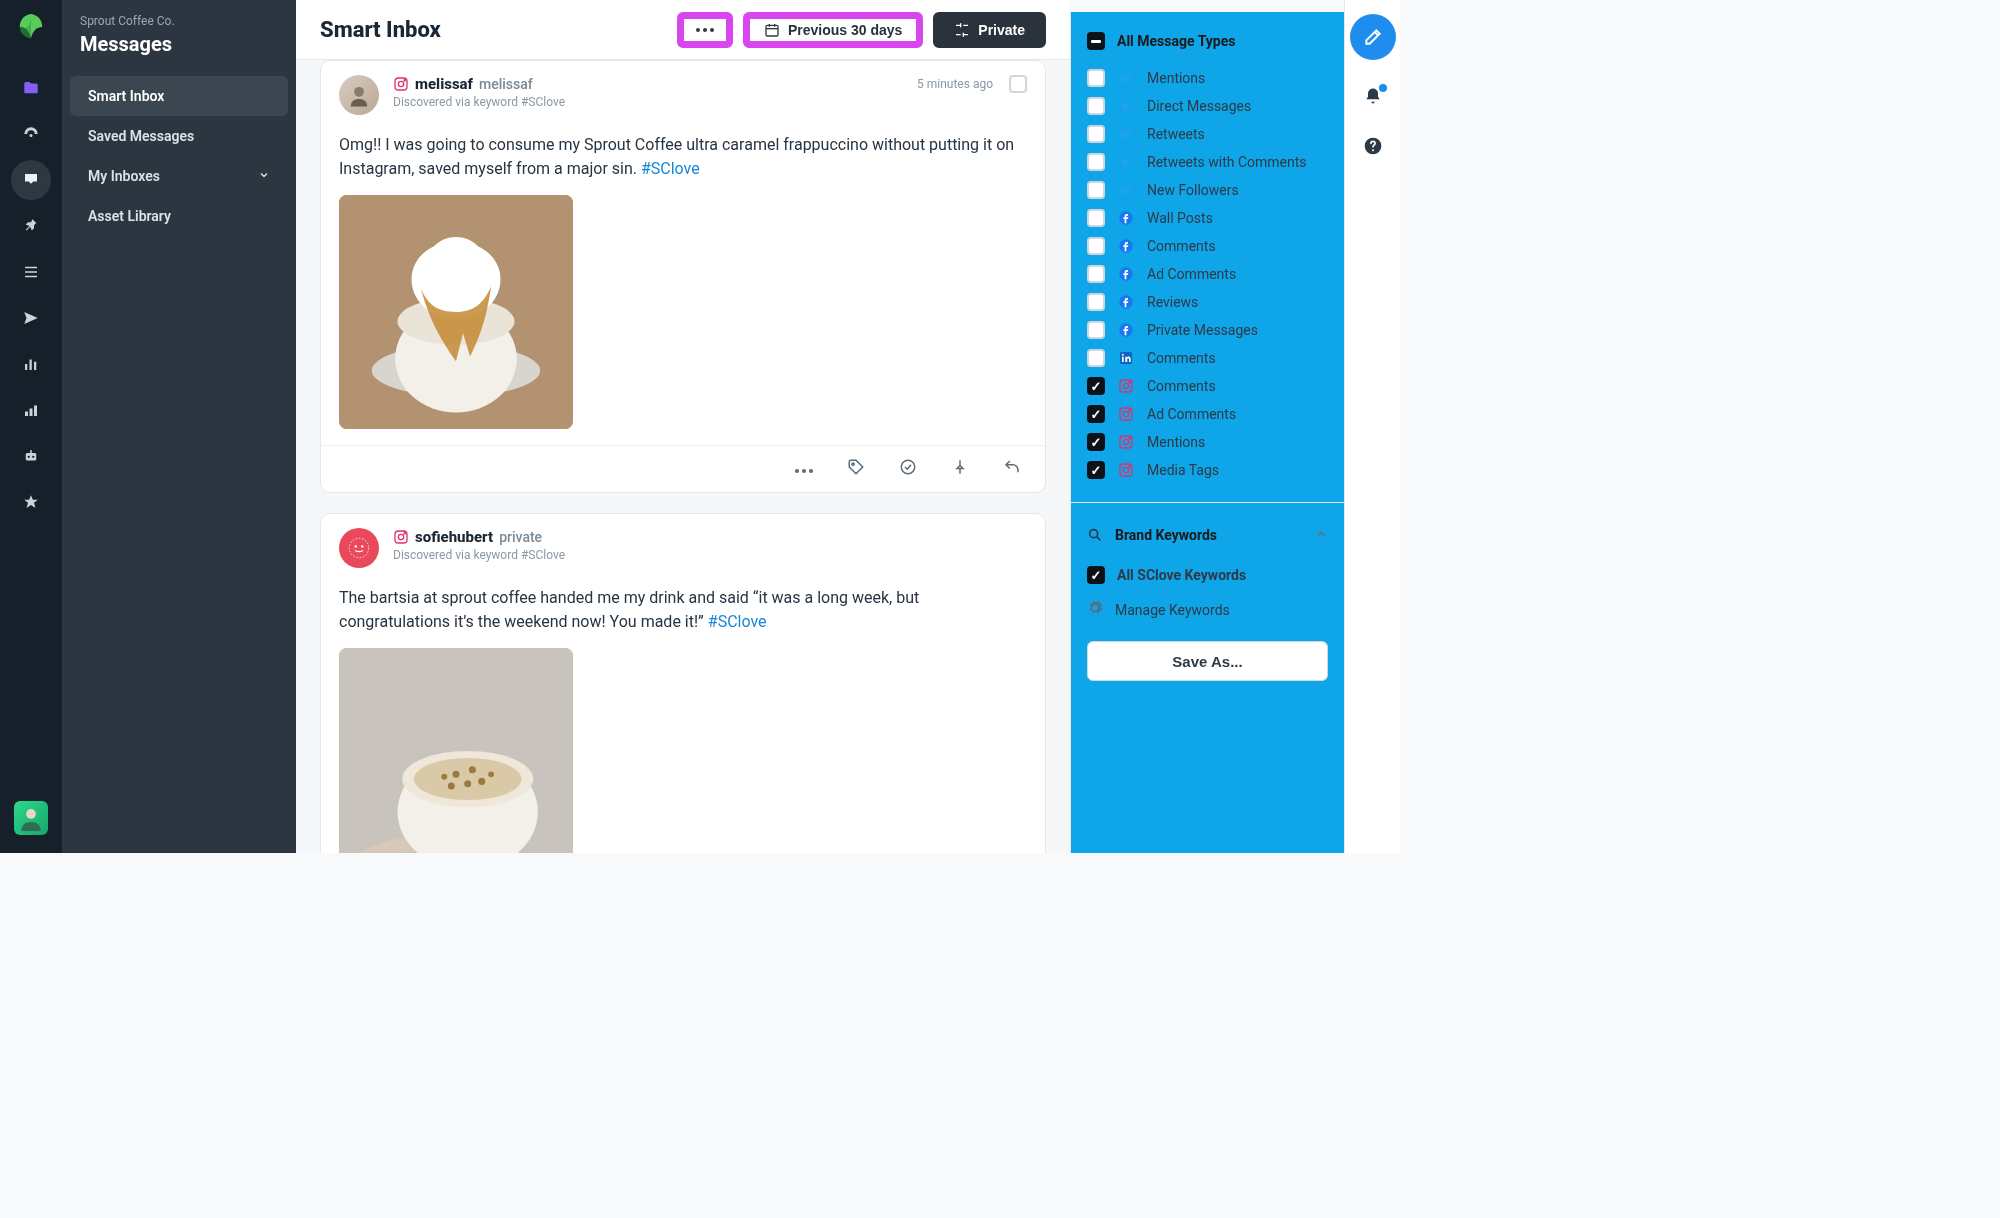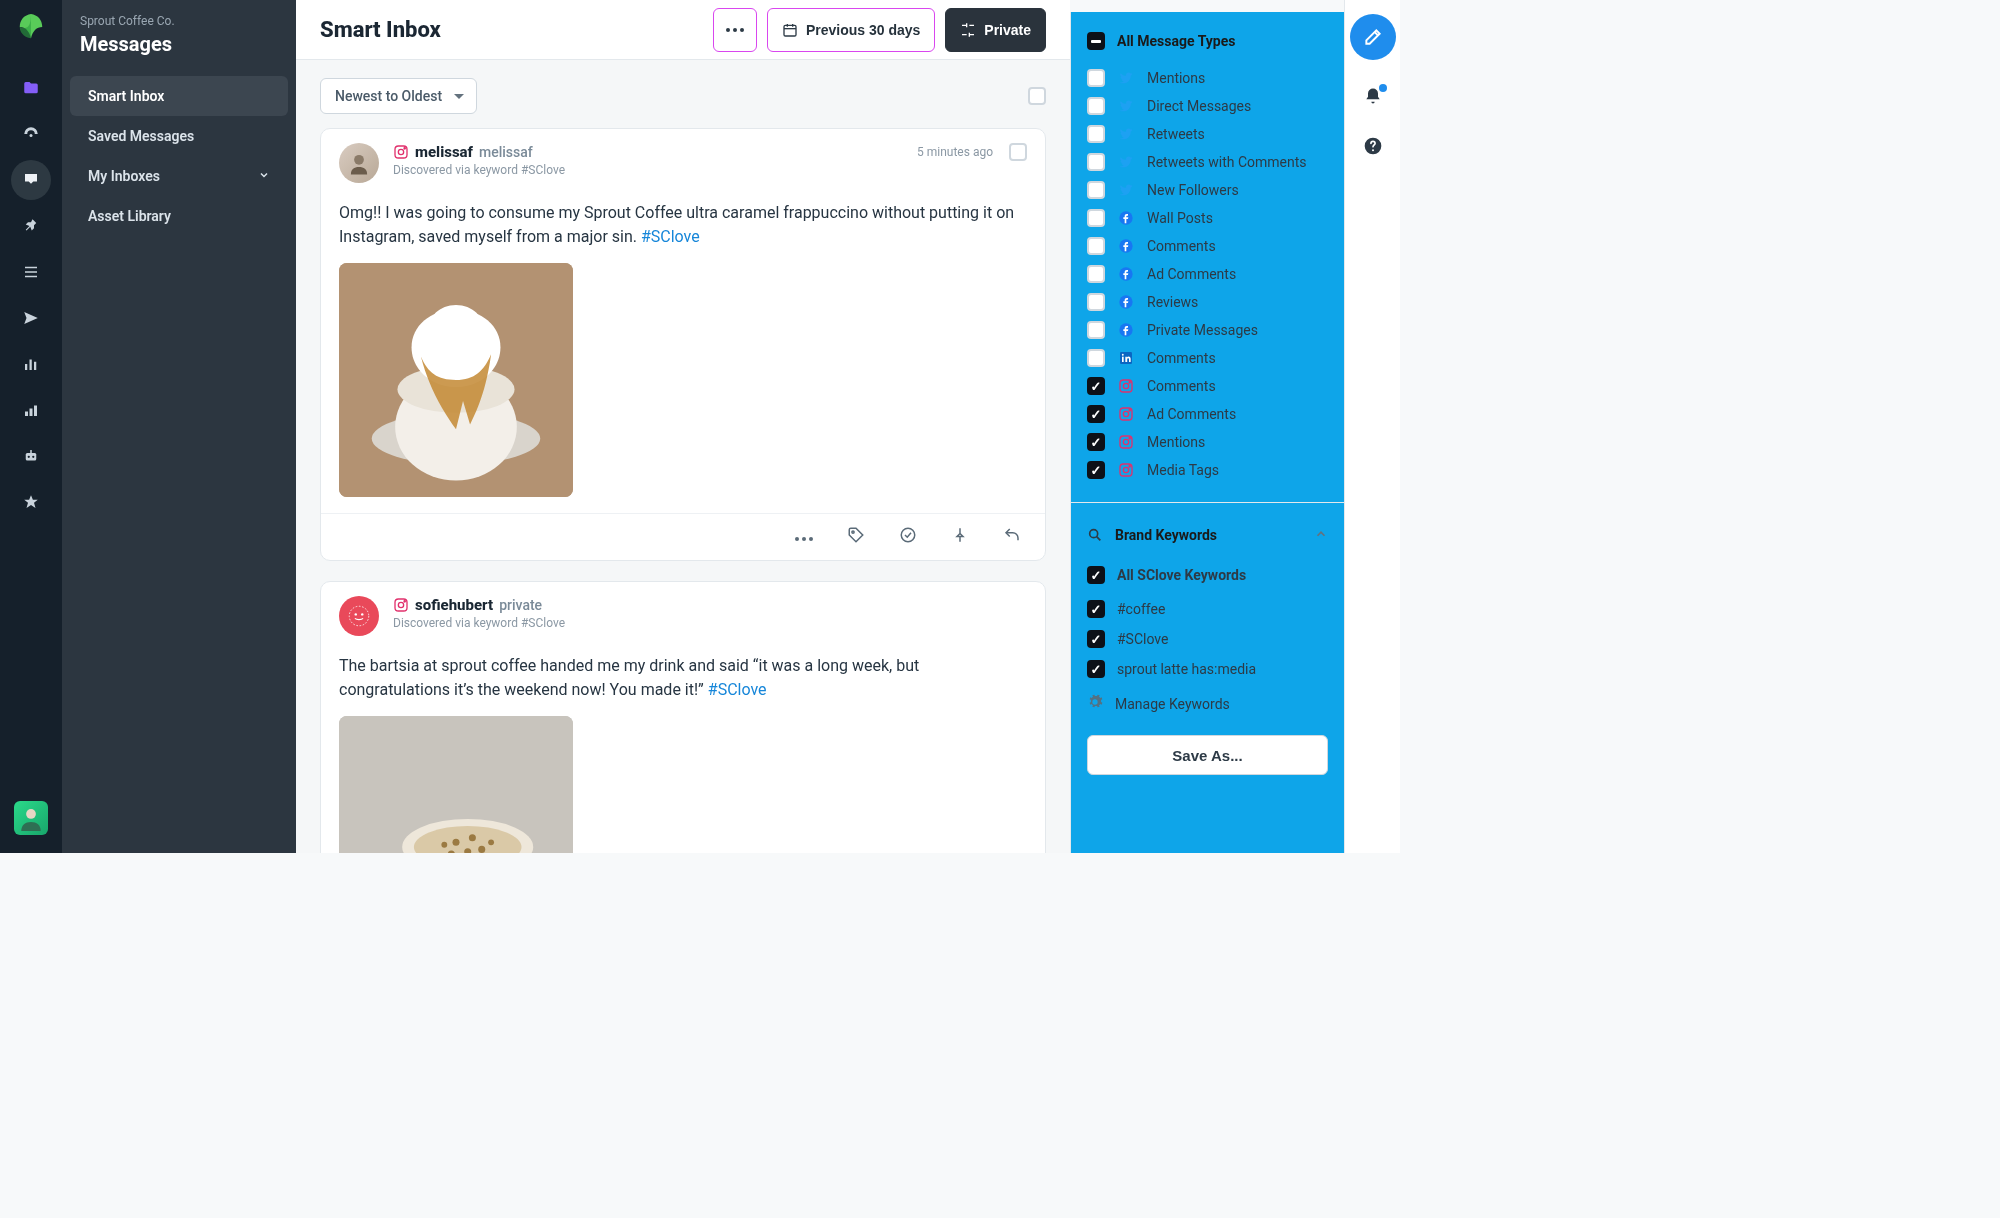--- a/index.html
+++ b/index.html
@@ -112,22 +112,22 @@
     padding: 0 24px;
     gap: 10px;
   }
   .page-title {
     font-size: 22px;
     font-weight: 800;
     flex: 1;
     color:#1b2733;
   }
   .btn {
-    height: 44px;
-    border: 1px solid #d946ef;
+    height: 36px;
+    border: 7px solid #d946ef;
     background: #fff;
     border-radius: 6px;
     padding: 0 14px;
     font-size: 14px;
     font-weight: 600;
     display: inline-flex;
     align-items: center;
     gap: 8px;
     cursor: pointer;
     color:#26323c;
@@ -443,27 +443,20 @@
     </button>
     <button class="btn dark">
       <svg width="16" height="16" viewBox="0 0 24 24" fill="none" stroke="#fff" stroke-width="2">
           <path d="M14 5h7M3 5h7M10 5V2M10 5v3"></path>
           <path d="M3 19h7M14 19h7M14 19v-3M14 19v3"></path>
         </svg>
       <span>Private</span>
     </button>
   </div>
 
-  <div class="list-header">
-    <div class="sort-select">
-      <span>Newest to Oldest</span>
-    </div>
-    <div class="spacer"></div>
-    <div class="chk"></div>
-  </div>
 
   <div class="messages">
 
     <div class="card">
       <div class="card-head">
         <div class="avatar avatar1">
           <svg viewBox="0 0 32 32">
               <circle cx="16" cy="12" r="6" fill="#8a7a68"></circle>
               <path d="M6 30c0-6 4-9 10-9s10 3 10 9z" fill="#6b5c4b"></path>
             </svg>
@@ -744,34 +737,20 @@
         </svg></span>
     <span>Brand Keywords</span>
     <span class="caret"><svg width="14" height="14" viewBox="0 0 24 24" fill="none" stroke="currentColor" stroke-width="3">
           <path d="M6 15l6-6 6 6"></path>
         </svg></span>
   </div>
   <div class="kw-row">
     <div class="chk checked"></div>
     <span style="font-weight:700">All SClove Keywords</span>
   </div>
-  <div id="kw-rows">
-      <div class="kw-row">
-        <div class="chk checked"></div>
-        <span>#coffee</span>
-      </div>
-      <div class="kw-row">
-        <div class="chk checked"></div>
-        <span>#SClove</span>
-      </div>
-      <div class="kw-row">
-        <div class="chk checked"></div>
-        <span>sprout latte has:media</span>
-      </div>
-    </div>
   <div class="kw-row">
     <span class="gear"><svg width="16" height="16" viewBox="0 0 24 24" fill="currentColor">
           <path d="M12 8a4 4 0 100 8 4 4 0 000-8zm9 4l2 1-1 3-2-1a8 8 0 01-2 2l1 2-3 1-1-2a8 8 0 01-3 0l-1 2-3-1 1-2a8 8 0 01-2-2l-2 1-1-3 2-1a8 8 0 010-3l-2-1 1-3 2 1a8 8 0 012-2L8 2l3-1 1 2a8 8 0 013 0l1-2 3 1-1 2a8 8 0 012 2l2-1 1 3-2 1a8 8 0 010 3z" opacity=".9"></path>
         </svg></span>
     <span>Manage Keywords</span>
   </div>
 
   <button class="save-as">
     <span>Save As...</span>
   </button>

